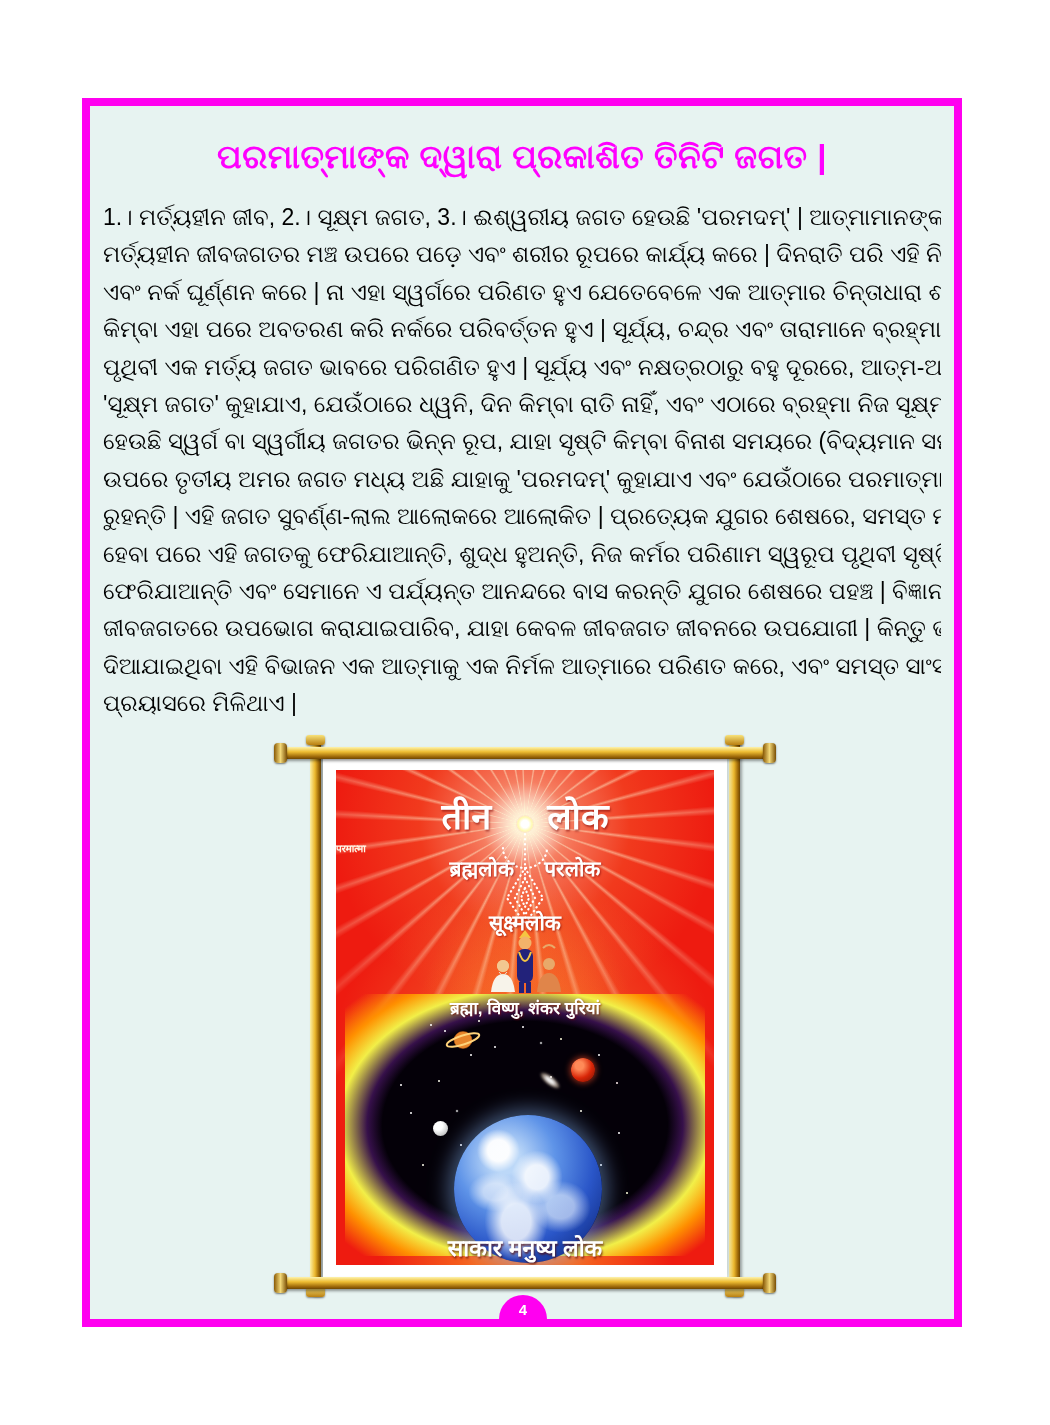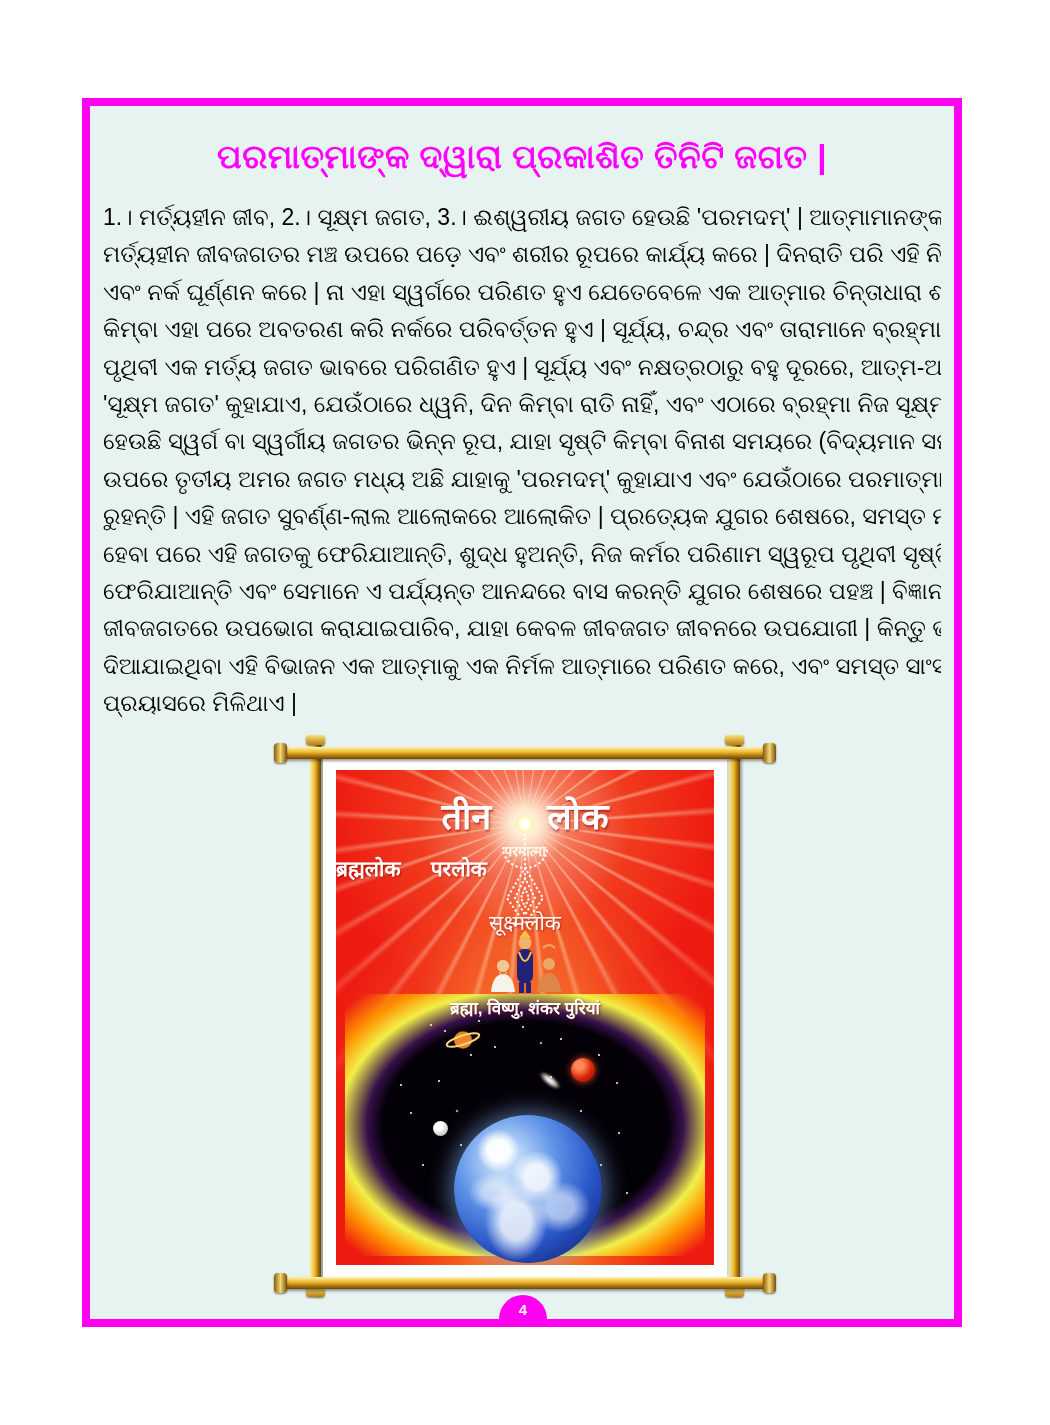--- a/index.html
+++ b/index.html
@@ -56,31 +56,31 @@
           -webkit-mask:radial-gradient(circle at 50% 50%, rgba(0,0,0,0.9) 0 16%, rgba(0,0,0,0.35) 42%, transparent 66%);
           mask:radial-gradient(circle at 50% 50%, rgba(0,0,0,0.9) 0 16%, rgba(0,0,0,0.35) 42%, transparent 66%); }
 
   .flare { position:absolute; left:180px; top:45px; width:18px; height:18px; border-radius:50%;
            background:radial-gradient(circle,#ffffff 0 30%, rgba(255,255,170,0.85) 55%, transparent 75%);
            box-shadow:0 0 28px 12px rgba(255,255,210,0.95); z-index:4; }
 
   .poster-heading { position:relative; z-index:5; margin-top:21px; text-align:center; color:#ffffff;
            font-size:36px; font-weight:bold; word-spacing:46px;
            text-shadow:1px 2px 2px rgba(120,0,0,0.5); }
-  .paramatma { position:relative; z-index:5; text-align:center; color:#fff7e8;
-           font-size:14px; font-weight:bold; margin-top:1px; }
+  .paramatma { position:relative; z-index:5; color:#fff7e8;
+           font-size:10px; font-weight:bold; margin-top:1px; }
 
   .chandelier { position:absolute; left:160px; top:58px; z-index:4; }
 
   .lok-row { position:absolute; left:0; right:0; top:84px; z-index:5; display:flex;
-             justify-content:flex-start; gap:30px; color:#ffffff; font-size:21px; font-weight:bold;
+             justify-content:center; gap:30px; color:#ffffff; font-size:21px; font-weight:bold;
              text-shadow:1px 1px 2px rgba(120,0,0,0.55); }
 
   .sukshmalok { position:absolute; left:0; right:0; top:138px; z-index:5; text-align:center;
-                color:#ffffff; font-size:21px; font-weight:normal;
+                color:#ffffff; font-size:21px; font-weight:bold;
                 text-shadow:1px 1px 2px rgba(120,0,0,0.55); }
 
   .deities { position:absolute; left:50%; top:160px; transform:translateX(-50%); z-index:5; }
 
   .trimurti-caption { position:absolute; left:0; right:0; top:226px; z-index:6; text-align:center;
                 color:#ffffff; font-size:17px; font-weight:bold;
                 text-shadow:1px 1px 2px rgba(120,0,0,0.6); }
 
   
   .cosmos { position:absolute; left:9px; top:224px; width:360px; height:262px; z-index:3;
@@ -212,19 +212,20 @@
           <ellipse cx="20" cy="13" rx="9" ry="8.5" fill="#e8852a"></ellipse>
           <ellipse cx="20" cy="13" rx="9" ry="8.5" fill="none" stroke="#b85a10" stroke-width="1" opacity="0.5"></ellipse>
           <ellipse cx="20" cy="13" rx="17" ry="4.5" fill="none" stroke="#ffd27a" stroke-width="2" transform="rotate(-18 20 13)"></ellipse>
         </svg>
         <div class="red-planet"></div>
         <div class="galaxy"></div>
         <div class="moon"></div>
         <div class="earth"></div>
       </div>
 
+      <div class="bottom-caption">साकार मनुष्य लोक</div>
     </div>
   </div>
 </div>
 
 <div class="page-badge">
   <span>4</span>
 </div>
 
 </body></html>

